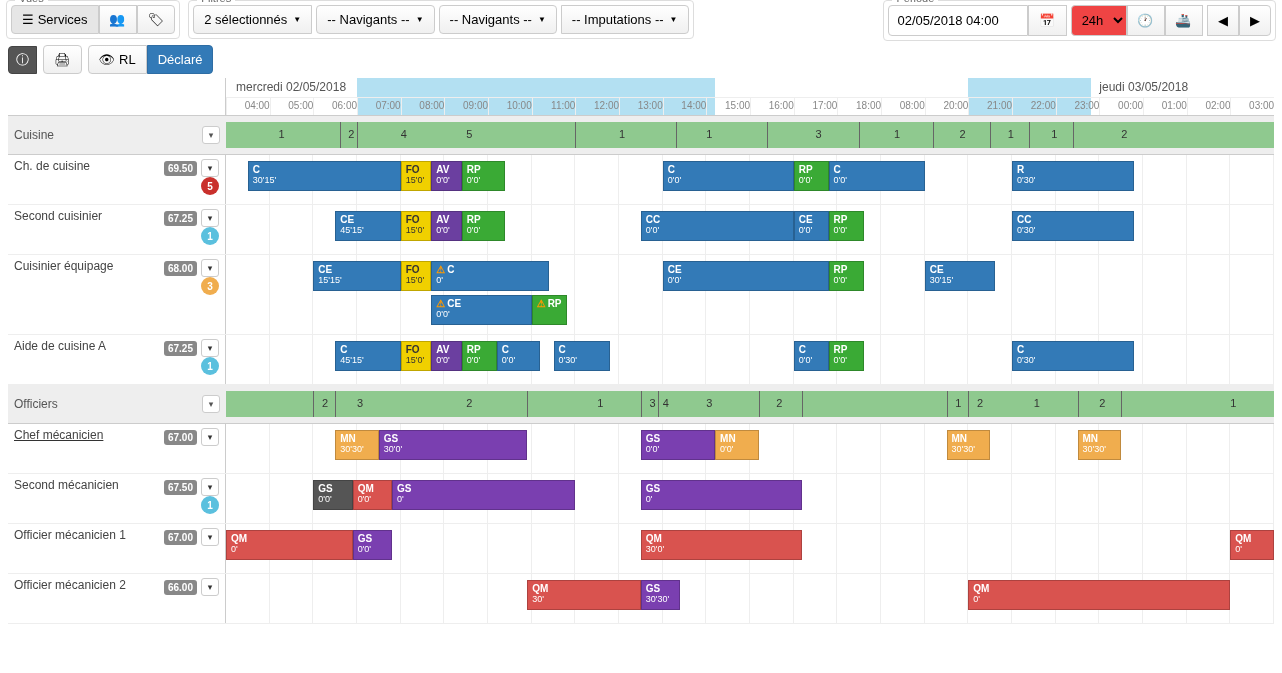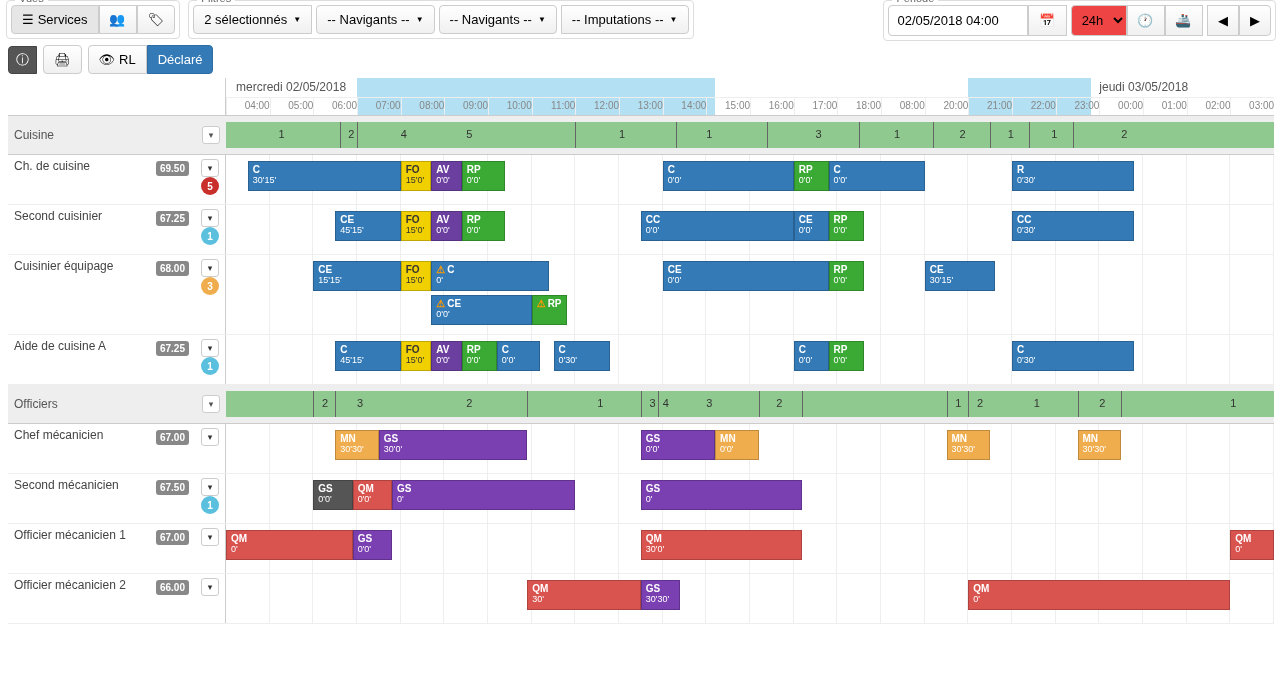--- a/index.html
+++ b/index.html
@@ -32,21 +32,21 @@
 .highlight-zone { position: absolute; top: 0; height: 38px; background: #b3e0f2; z-index: -1; }
 .section-header { display: flex; background: #eee; border-bottom: 1px solid #ccc; height: 39px; align-items: center; }
 .section-title { width: 218px; padding: 4px 6px; font-size: 12px; color: #555; display: flex; justify-content: space-between; align-items: center; }
 .section-bar { flex: 1; background: #8fc98f; position: relative; height: 26px; }
 .section-num { position: absolute; color: #333; font-size: 11px; top: 6px; }
 .section-div { position: absolute; width:1px; background:#666; height:26px; top:0; }
 
 .role-row { display: flex; min-height: 50px; border-bottom: 1px solid #eee; }
 .role-left { width: 218px; flex: 0 0 218px; padding: 4px 6px; border-right: 1px solid #ccc; position: relative; }
 .role-name { font-size: 12px; color: #444; }
-.role-meta { position: absolute; right: 6px; top: 4px; display: flex; gap: 12px; align-items: center; }
+.role-meta { position: absolute; right: 6px; top: 4px; display: flex; gap: 4px; align-items: center; }
 .hours-badge { background: #888; color: #fff; font-size: 10px; padding: 2px 4px; border-radius: 3px; font-weight: bold; }
 .icon-badge { display: inline-flex; width: 18px; height: 18px; border-radius: 50%; color: #fff; font-size: 10px; align-items: center; justify-content: center; font-weight: bold; margin-top: 2px; }
 .dd-btn { width: 18px; height: 18px; border: 1px solid #ccc; background: #fff; border-radius: 3px; display: flex; align-items: center; justify-content: center; font-size: 9px; cursor: pointer; }
 
 .role-timeline { flex: 1; position: relative; background-image: repeating-linear-gradient(to right, transparent 0, transparent calc(100%/24 - 1px), #eee calc(100%/24 - 1px), #eee calc(100%/24)); }
 .block { position: absolute; height: 30px; color: #fff; font-size: 10px; padding: 2px 4px; top: 6px; border: 1px solid rgba(0,0,0,0.2); overflow: hidden; }
 .block .lbl { display: block; font-weight: bold; }
 .block .times { display: flex; font-size: 9px; }
 .block.row2 { top: 40px; }
 .warn-icon::before { content: "⚠"; color: #f90; margin-right: 2px; }
@@ -508,21 +508,21 @@
         <span class="section-num" style="left:41.66666666666667%">4</span>
         <span class="section-num" style="left:45.83333333333333%">3</span>
         <span class="section-num" style="left:52.5%">2</span>
         <span class="section-num" style="left:69.58333333333333%">1</span>
         <span class="section-num" style="left:71.66666666666667%">2</span>
         <span class="section-num" style="left:77.08333333333334%">1</span>
         <span class="section-num" style="left:83.33333333333334%">2</span>
         <span class="section-num" style="left:95.83333333333334%">1</span>
       </div>
     </div>
-    <div class="role-row" style="min-height:50px;">
+    <div class="role-row" style="min-height:50px;text-decoration:underline;">
       <div class="role-left">
         <div class="role-name">Chef mécanicien</div>
         <div class="role-meta">
           <span class="hours-badge">67.00</span>
           <span class="dd-btn">▾</span>
         </div>
       </div>
       <div class="role-timeline">
         <div class="block" style="left:10.416666666666668%;width:4.166666666666666%;background:#f0ad4e;color:#fff;">
         <span class="lbl">MN</span>

